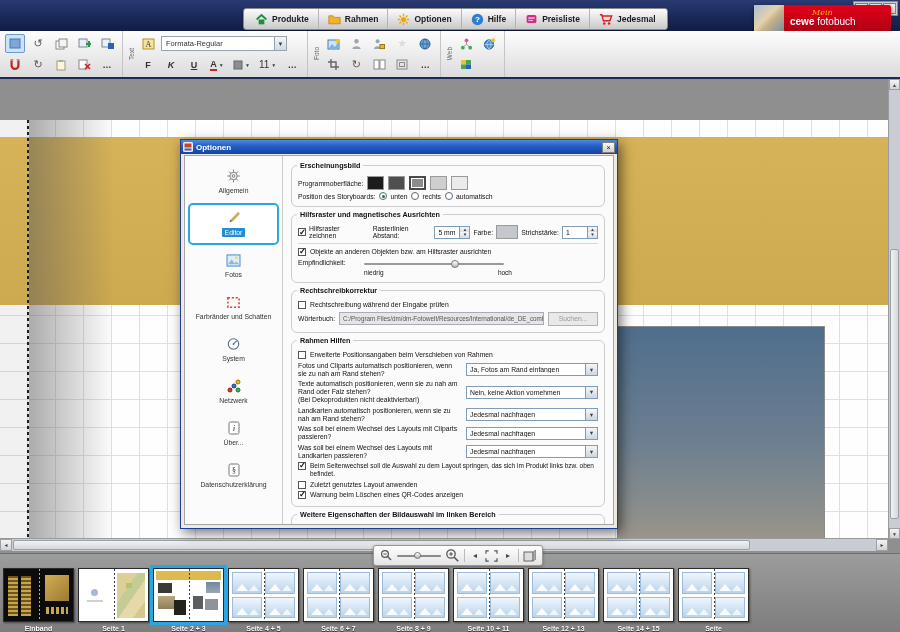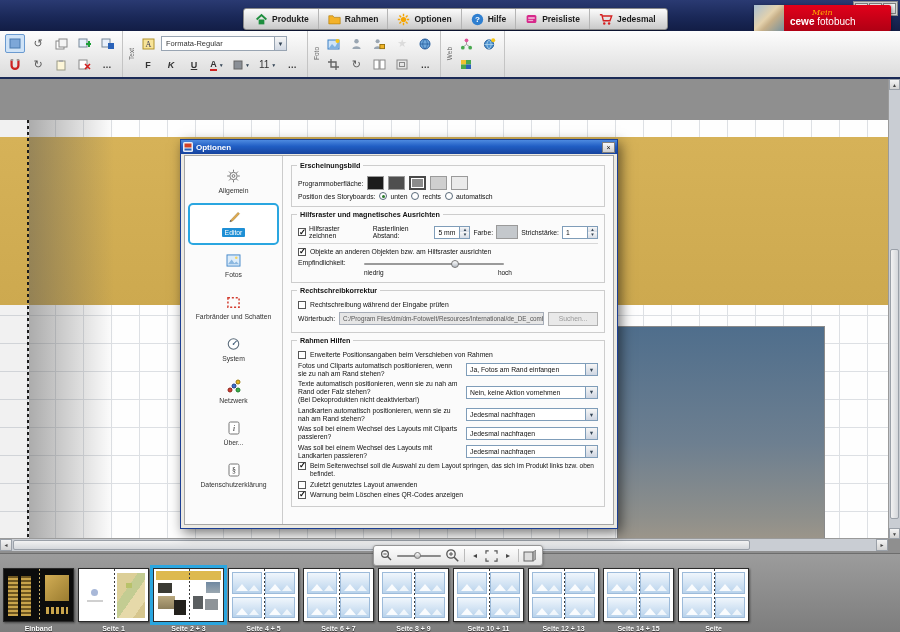--- a/index.html
+++ b/index.html
@@ -87,21 +87,21 @@
 .dlg-title{height:14px;background:linear-gradient(180deg,#4d8ae0 0%,#215ec4 45%,#16439e 100%);display:flex;align-items:center;gap:3px;padding:0 2px}
 .dlg-title-text{flex:1;font-size:8px;font-weight:bold;color:#fff}
 .dlg-close{width:13px;height:11px;background:linear-gradient(#f8f8f8,#cfcfcf);border:1px solid #7f7f7f;font-size:7px;line-height:9px;text-align:center;color:#111;cursor:default}
 .dlg-body{position:absolute;top:15px;left:3px;right:3px;bottom:3px;background:#fbfbfb;border:1px solid #a6a6a6;display:flex}
 .dlg-side{width:98px;border-right:1px solid #cccccc;display:flex;flex-direction:column;padding:5px 3px;overflow:hidden}
 .side-item{display:flex;flex-direction:column;align-items:center;justify-content:center;gap:3px;height:42px;font-size:6.8px;color:#333;text-align:center;border:2px solid transparent;border-radius:5px;cursor:default}
 .side-item.selected{border-color:#2aa6e0;background:#fff}
 .side-label{padding:1px 3px;line-height:7px}
 .side-item.selected .side-label{background:#1e8fd5;color:#fff;border-radius:1px}
 .dlg-main{flex:1;padding:9px 8px 4px;font-size:7px;color:#111;display:flex;flex-direction:column;overflow:hidden}
-.grp{position:relative;border:1px solid #cdcdcd;border-radius:0;padding:8px 6px 4px;margin-bottom:7px}
+.grp{position:relative;border:1px solid #cdcdcd;border-radius:6px;padding:8px 6px 4px;margin-bottom:7px}
 .grp-title{position:absolute;top:-5px;left:5px;background:#fbfbfb;padding:0 3px;font-weight:bold;font-size:7.2px;white-space:nowrap}
 .row{display:flex;align-items:center;gap:4px;margin:2px 0}
 .lbl{font-size:6.8px;color:#111}
 .chk{width:8px;height:8px;border:1px solid #555;background:#fff;position:relative;flex:none}
 .chk.checked::after{content:"✓";position:absolute;left:0px;top:-2.5px;font-size:8.5px;font-weight:bold;color:#111}
 .chk-row{display:flex;align-items:flex-start;gap:4px;margin:2.5px 0;font-size:6.8px;line-height:8px;cursor:default}
 .radio{width:8px;height:8px;border:1px solid #5a6a7a;border-radius:50%;background:#fff;position:relative;flex:none}
 .radio.checked::after{content:"";position:absolute;left:2px;top:2px;width:3px;height:3px;border-radius:50%;background:#2a7a2a}
 .radio-row{display:flex;align-items:center;gap:3px;font-size:6.8px;cursor:default}
 .swatch{width:17px;height:14px;border:1px solid #9a9a9a;cursor:default}
@@ -828,18 +828,22 @@
           <div class="chk-row">
               <span class="chk"></span>
               <span>Zuletzt genutztes Layout anwenden</span>
             </div>
           <div class="chk-row">
               <span class="chk checked"></span>
               <span>Warnung beim Löschen eines QR-Codes anzeigen</span>
             </div>
         </div>
 
+        <div class="grp">
+          <div class="grp-title">Weitere Eigenschaften der Bildauswahl im linken Bereich</div>
+
+        </div>
 
       </div>
     </div>
   </div>
 
 </div>
 
 </body></html>

